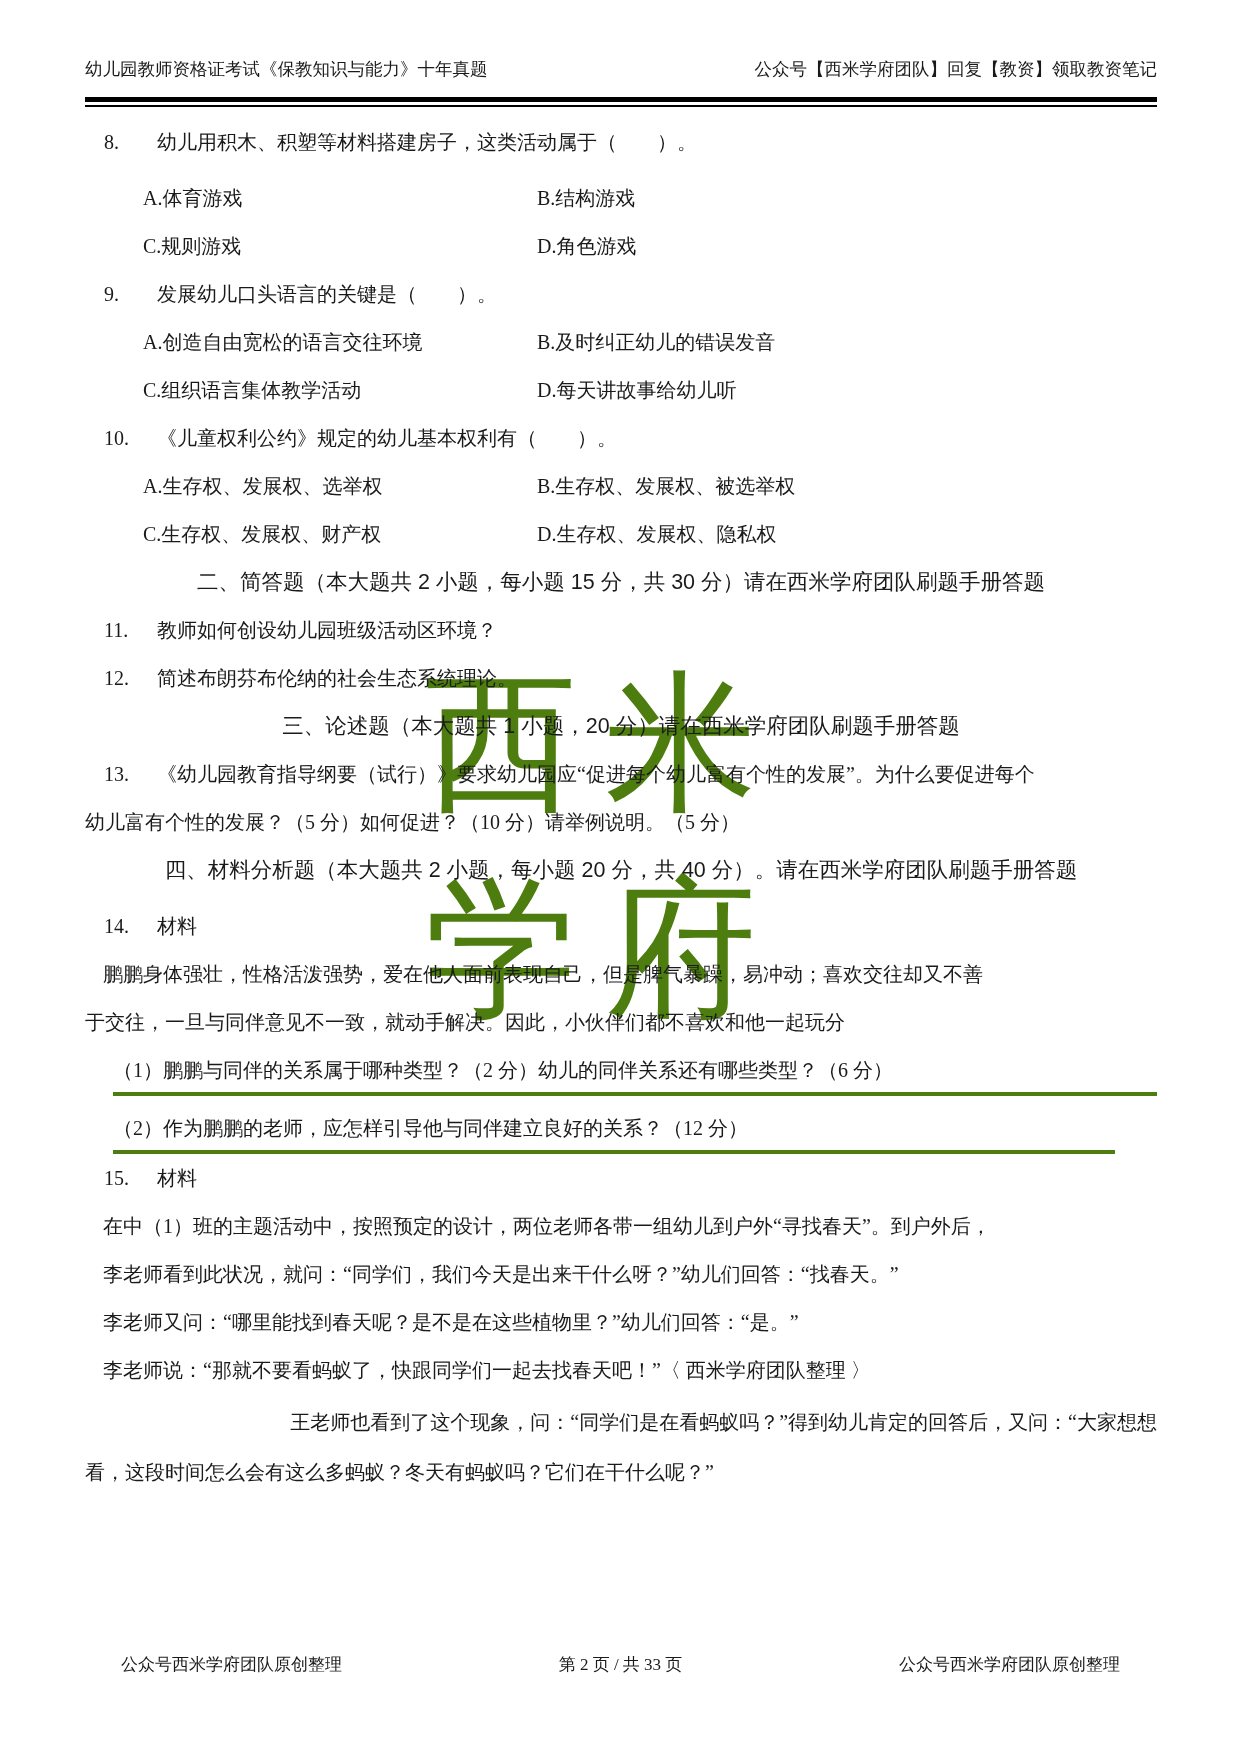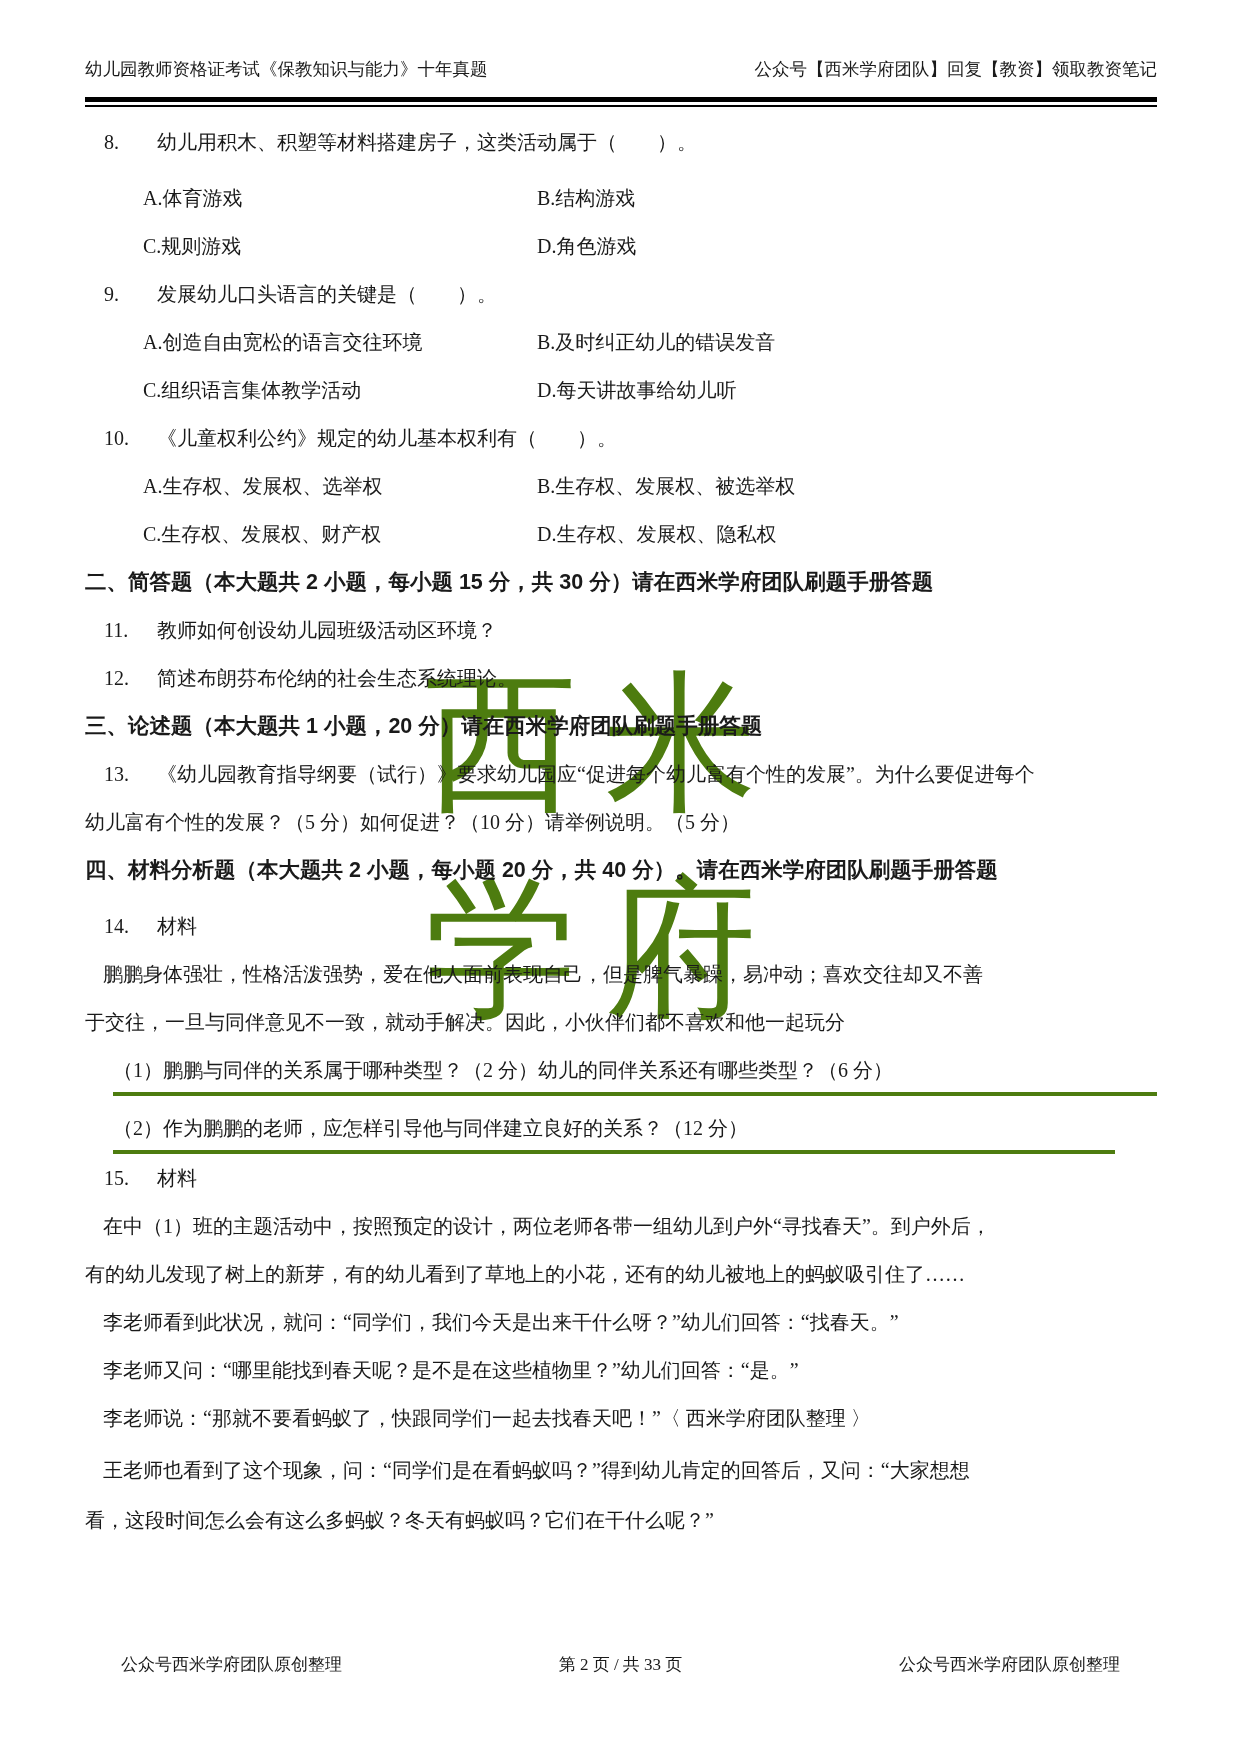--- a/index.html
+++ b/index.html
@@ -33,25 +33,25 @@
   
   .content {
     position:absolute; top:118px; left:85px; width:1072px;
     font-size:20px; z-index:1;
   }
   .line { line-height:48px; white-space:nowrap; }
   .qnum  { display:inline-block; margin-left:19px; width:53px; }
   .opt-row .col1 { display:inline-block; margin-left:58px; width:394px; }
   .heading {
     font-family:"Liberation Sans","DejaVu Sans",sans-serif;
-    font-weight:700; font-size:21.5px;
+    font-weight:400; font-size:21.5px;text-align:center;
   }
   .indent-first { margin-left:18px; }
   .gap8  { margin-top:8px; }
-  .gap4  { margin-top:4px; }
+  .gap4  { margin-top:4px;text-align:right; }
   .gap2  { margin-top:2px; }
   .subq {
     display:inline-block; margin-left:28px;
     line-height:40px; padding-bottom:2px;
     border-bottom:4px solid #4d7c0f;
   }
   .subq.w1 { width:1044px; }
   .subq.w2 { width:1002px; }
 
   
@@ -141,21 +141,20 @@
       <span class="subq w1">（1）鹏鹏与同伴的关系属于哪种类型？（2 分）幼儿的同伴关系还有哪些类型？（6 分）</span>
     </div>
     <div class="line gap8">
       <span class="subq w2">（2）作为鹏鹏的老师，应怎样引导他与同伴建立良好的关系？（12 分）</span>
     </div>
 
     <div class="line">
       <span class="qnum">15.</span><span>材料</span>
     </div>
     <div class="line indent-first">在中（1）班的主题活动中，按照预定的设计，两位老师各带一组幼儿到户外“寻找春天”。到户外后，</div>
-    <div class="line">有的幼儿发现了树上的新芽，有的幼儿看到了草地上的小花，还有的幼儿被地上的蚂蚁吸引住了……</div>
     <div class="line indent-first">李老师看到此状况，就问：“同学们，我们今天是出来干什么呀？”幼儿们回答：“找春天。”</div>
     <div class="line indent-first">李老师又问：“哪里能找到春天呢？是不是在这些植物里？”幼儿们回答：“是。”</div>
     <div class="line indent-first">李老师说：“那就不要看蚂蚁了，快跟同学们一起去找春天吧！”〈 西米学府团队整理 〉</div>
     <div class="line indent-first gap4">王老师也看到了这个现象，问：“同学们是在看蚂蚁吗？”得到幼儿肯定的回答后，又问：“大家想想</div>
     <div class="line gap2">看，这段时间怎么会有这么多蚂蚁？冬天有蚂蚁吗？它们在干什么呢？”</div>
 
   </main>
 
   <div class="footer">
     <span class="f-left">公众号西米学府团队原创整理</span>

